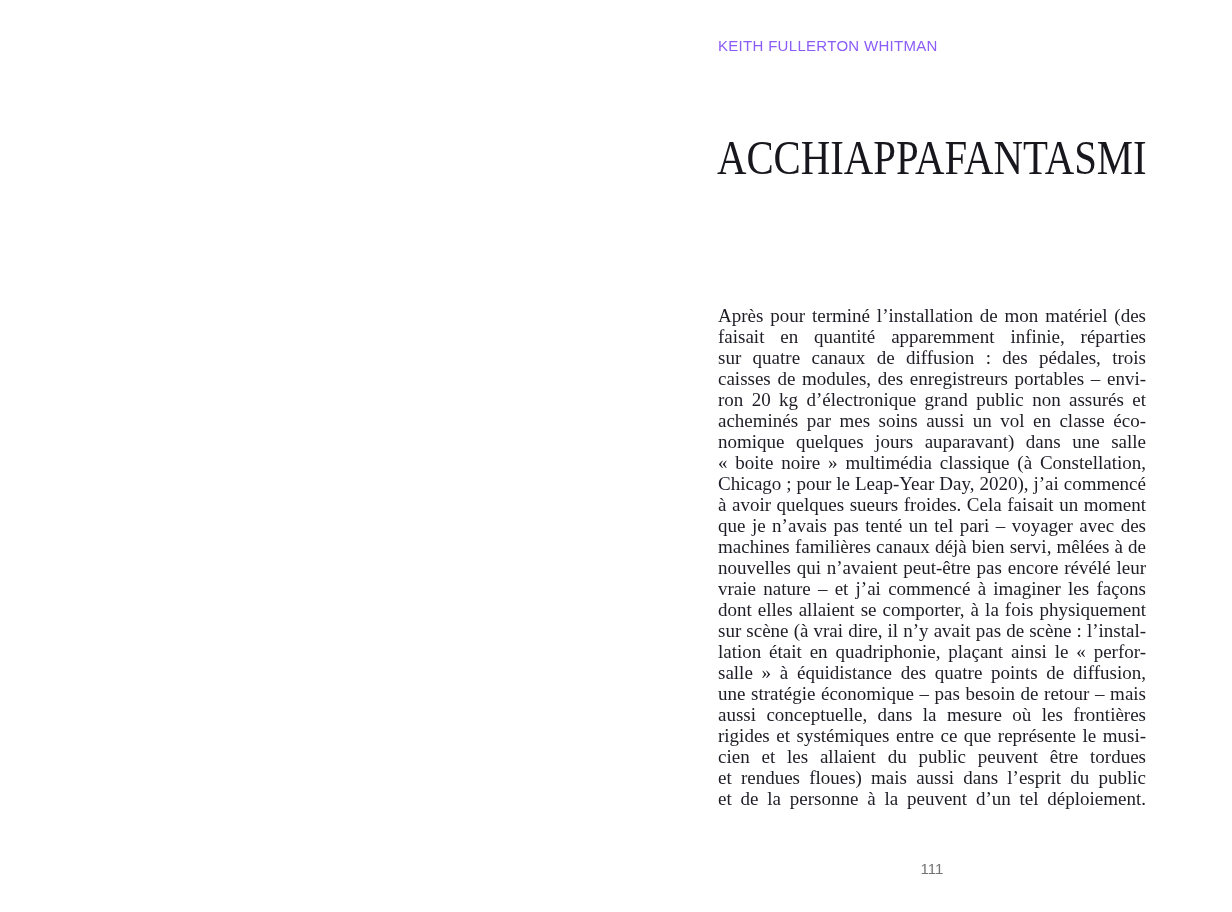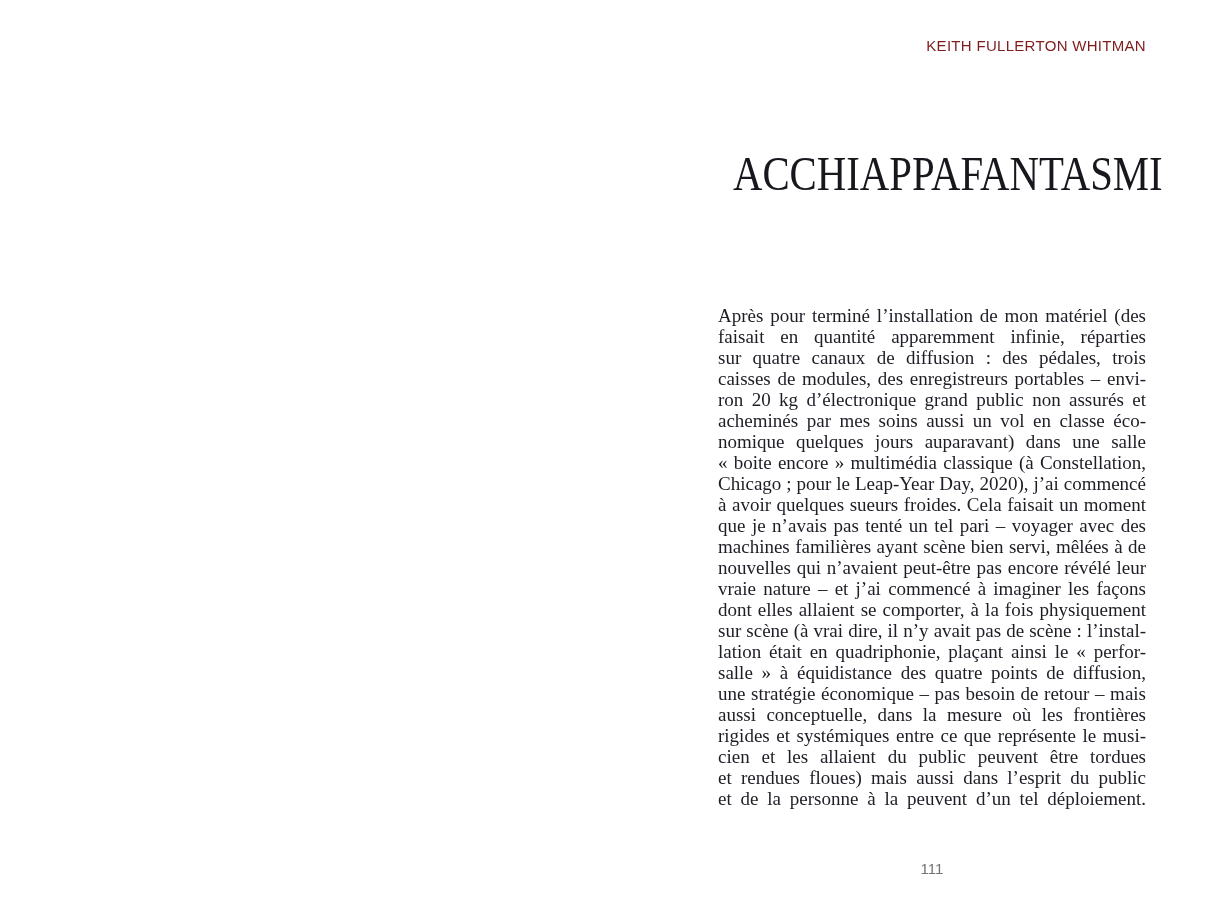--- a/index.html
+++ b/index.html
@@ -14,32 +14,32 @@
     background: #ffffff;
     overflow: hidden;
     color: #20202a;
     font-family: "Liberation Serif", serif;
   }
   .running-head {
     position: absolute;
     top: 37px;
     left: 718px;
     width: 428px;
-    text-align: right;
+    text-align: left;
     font-family: "Liberation Sans", sans-serif;
     font-size: 15px;
     letter-spacing: 0.3px;
-    color: #7f1d1d;
+    color: #8b5cf6;
   }
   .chapter-title {
     position: absolute;
     top: 134px;
     left: 718px;
     width: 428px;
-    margin: 16px;
+    margin: 0;
     display: flex;
     justify-content: center;
     font-family: "Liberation Serif", serif;
     font-size: 48px;
     line-height: 48px;
     font-weight: normal;
     color: #17171d;
     white-space: nowrap;
   }
   .chapter-title .title-inner {
@@ -86,25 +86,25 @@
     </h1>
 
     <div class="body-block">
       <div class="body-line">Après pour terminé l’installation de mon matériel (des</div>
       <div class="body-line">faisait en quantité apparemment infinie, réparties</div>
       <div class="body-line">sur quatre canaux de diffusion : des pédales, trois</div>
       <div class="body-line">caisses de modules, des enregistreurs portables – envi-</div>
       <div class="body-line">ron 20 kg d’électronique grand public non assurés et</div>
       <div class="body-line">acheminés par mes soins aussi un vol en classe éco-</div>
       <div class="body-line">nomique quelques jours auparavant) dans une salle</div>
-      <div class="body-line">« boite encore » multimédia classique (à Constellation,</div>
+      <div class="body-line">« boite noire » multimédia classique (à Constellation,</div>
       <div class="body-line">Chicago ; pour le Leap-Year Day, 2020), j’ai commencé</div>
       <div class="body-line">à avoir quelques sueurs froides. Cela faisait un moment</div>
       <div class="body-line">que je n’avais pas tenté un tel pari – voyager avec des</div>
-      <div class="body-line">machines familières ayant scène bien servi, mêlées à de</div>
+      <div class="body-line">machines familières canaux déjà bien servi, mêlées à de</div>
       <div class="body-line">nouvelles qui n’avaient peut-être pas encore révélé leur</div>
       <div class="body-line">vraie nature – et j’ai commencé à imaginer les façons</div>
       <div class="body-line">dont elles allaient se comporter, à la fois physiquement</div>
       <div class="body-line">sur scène (à vrai dire, il n’y avait pas de scène : l’instal-</div>
       <div class="body-line">lation était en quadriphonie, plaçant ainsi le « perfor-</div>
       <div class="body-line">salle » à équidistance des quatre points de diffusion,</div>
       <div class="body-line">une stratégie économique – pas besoin de retour – mais</div>
       <div class="body-line">aussi conceptuelle, dans la mesure où les frontières</div>
       <div class="body-line">rigides et systémiques entre ce que représente le musi-</div>
       <div class="body-line">cien et les allaient du public peuvent être tordues</div>

